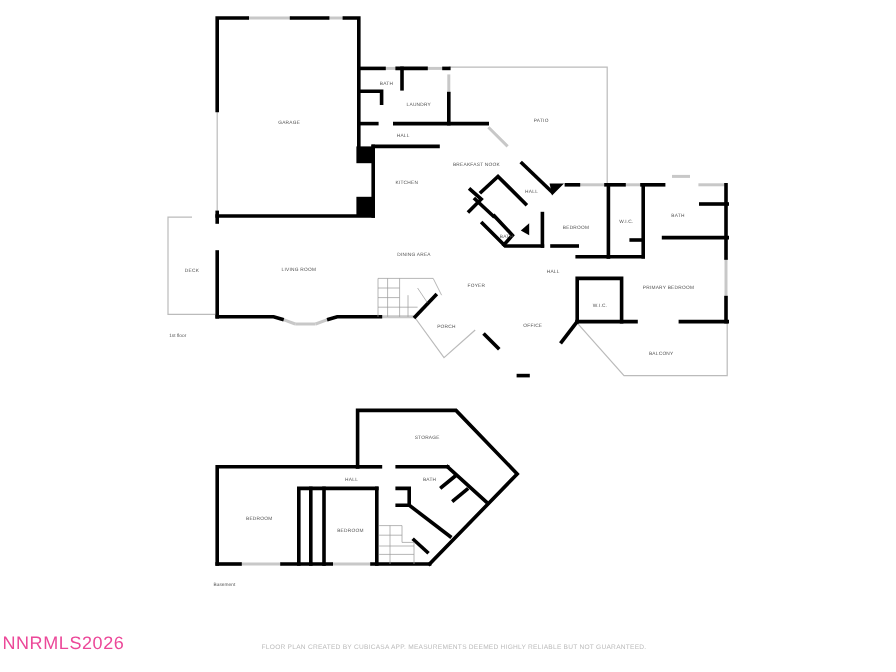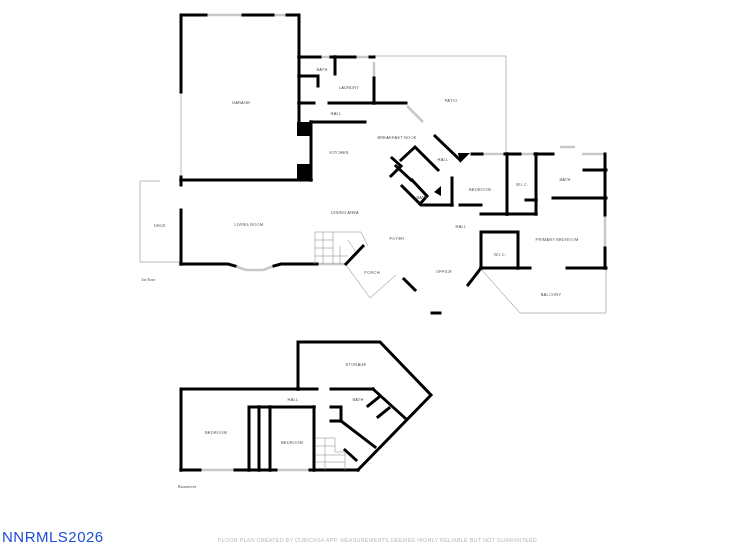--- a/index.html
+++ b/index.html
@@ -1,20 +1,20 @@
 <!DOCTYPE html>
 <html><head>
 <meta charset="utf-8">
 <style>
   html,body{margin:0;padding:0;background:#fff;}
   body{width:747px;height:560px;position:relative;overflow:hidden;font-family:"Liberation Sans",sans-serif;}
   svg{position:absolute;left:0;top:0;}
   .lbl{position:absolute;font-size:4px;color:#555;letter-spacing:0.2px;white-space:nowrap;transform:translate(-50%,-50%);text-transform:uppercase;}
   .floor-lbl{position:absolute;font-size:4px;color:#555;white-space:nowrap;}
-  .wm{position:absolute;left:2px;top:528px;font-size:15px;color:#1d4ed8;letter-spacing:0.5px;font-weight:300;}
+  .wm{position:absolute;left:2px;top:528px;font-size:15px;color:#ec4899;letter-spacing:0.5px;font-weight:300;}
   .disc{position:absolute;left:218px;top:537px;font-size:5.5px;color:#bbb;letter-spacing:0.2px;}
 </style>
 </head>
 <body>
 
 <svg width="747" height="560" viewBox="0 0 747 560">
 
   <g stroke="#bbb" stroke-width="1" fill="none">
     <polyline points="374,56 506,56 506,155"></polyline>
     <polyline points="181,20 181,180"></polyline>

